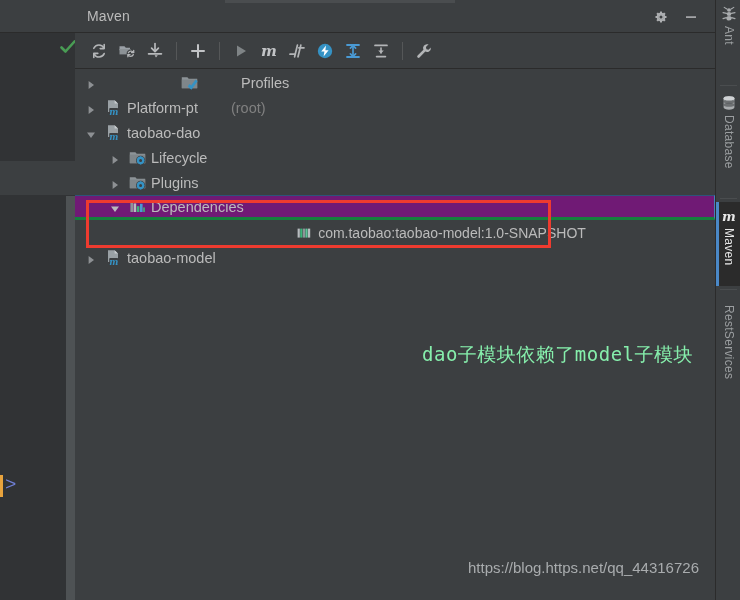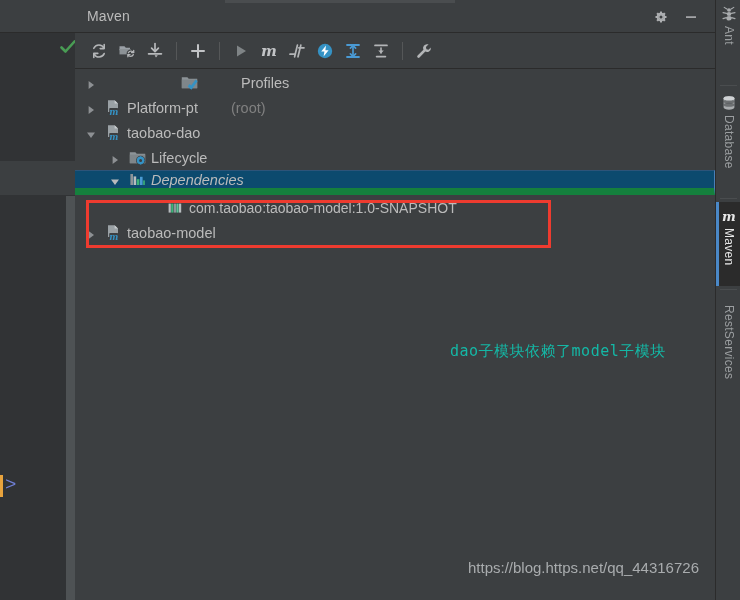--- a/index.html
+++ b/index.html
@@ -33,34 +33,34 @@
 
   
   .mw-toolbar { position: absolute; left: 0; top: 33px; width: 640px; height: 36px; background: #3c3f41; border-bottom: 1px solid #2b2b2b; display: flex; align-items: center; padding-left: 10px; }
   .tb-btn { width: 28px; height: 28px; display: flex; align-items: center; justify-content: center; cursor: pointer; }
   .tb-btn svg { display: block; }
   .tb-sep { width: 1px; height: 18px; background: #555758; margin: 0 7px; }
 
   
   .tree { position: absolute; left: 0; top: 70px; width: 640px; bottom: 0; }
   .row { position: relative; height: 25px; display: flex; align-items: center; width: 100%; }
-  .row.selected { background: #0c4a6e; border-top: 1px solid #2d5479; border-bottom: 7px solid #15803d; border-right: 1px solid #4a80b8; font-style: italic; }
+  .row.selected { background: #701a75; border-top: 1px solid #2d5479; border-bottom: 3px solid #15803d; border-right: 1px solid #4a80b8; }
   .arrow { width: 12px; height: 12px; flex: 0 0 12px; display: block; }
   .arrow.hidden { visibility: hidden; }
   .ticon { width: 17px; height: 17px; flex: 0 0 17px; display: block; margin-right: 5px; }
   .label { font-size: 14.5px; color: #bbbbbb; white-space: nowrap; }
   .label .muted { color: #808080; margin-left: 29px; }
   .label.dep { font-size: 14px; color: #bbbbbb; }
 
   
   .red-box { position: absolute; left: 11px; top: 130px; width: 465px; height: 48px; border: 3px solid #ee3b2f; pointer-events: none; }
 
   
-  .note { position: absolute; left: 347px; top: 272px; font-size: 15px; color: #14b8a6;
-          font-family: "DejaVu Sans Mono", "Liberation Mono", monospace; white-space: nowrap; letter-spacing: .5px; margin-left: 28px; }
+  .note { position: absolute; left: 347px; top: 272px; font-size: 19px; color: #86efac;
+          font-family: "DejaVu Sans Mono", "Liberation Mono", monospace; white-space: nowrap; letter-spacing: .5px; }
 
   
   .watermark { position: absolute; right: 16px; bottom: 24px; font-size: 15px; color: #a9acae; white-space: nowrap; }
 
   
   .rstrip { position: absolute; left: 715px; top: 0; width: 25px; height: 600px; background: #3c3f41; border-left: 1px solid #2b2b2b; }
   .rtab { position: relative; width: 25px; display: flex; flex-direction: column; align-items: center; cursor: pointer; padding-top: 6px; }
   .rtab .ricon { width: 16px; height: 16px; display: block; margin-bottom: 4px; }
   .rtab .rlabel { writing-mode: vertical-rl; text-orientation: mixed; font-size: 12px; color: #9b9ea0; letter-spacing: .3px; white-space: nowrap; }
   .rtab.active { background: #2b2b2b; }
@@ -267,20 +267,40 @@
             <circle cx="11.6" cy="11.4" r="4.6" fill="#3c3f41"></circle>
             <path d="M11.6 7.6a3.8 3.8 0 110 7.6 3.8 3.8 0 010-7.6zm0 2.3a1.5 1.5 0 100 3 1.5 1.5 0 000-3z" fill="#3592c4"></path>
             <path d="M10.9 7.2h1.4v1.5h-1.4zM10.9 14.1h1.4v1.5h-1.4zM7.9 10.7h1.5v1.4H7.9zM13.8 10.7h1.5v1.4h-1.5z" fill="#3592c4"></path>
           </svg>
         </span>
         <span class="label">
           <span>Lifecycle</span><span class="muted"></span>
         </span>
       </div>
 
+      <div class="row" style="padding-left:34px;">
+        <span class="arrow">
+          <svg viewBox="0 0 12 12">
+              <path d="M3.6 2 L9 6 L3.6 10z" fill="#8d9093"></path>
+            </svg>
+        </span>
+        <span style="width:8px;flex:0 0 8px;"></span>
+        <span class="ticon">
+          <svg viewBox="0 0 17 17">
+            <path d="M0.8 3.2h5.6l1.3 1.6h8.5v9.4H0.8z" fill="#8d9498"></path>
+            <path d="M0.8 5.6h15.4v8.6H0.8z" fill="#7f868a"></path>
+            <circle cx="11.6" cy="11.4" r="4.6" fill="#3c3f41"></circle>
+            <path d="M11.6 7.6a3.8 3.8 0 110 7.6 3.8 3.8 0 010-7.6zm0 2.3a1.5 1.5 0 100 3 1.5 1.5 0 000-3z" fill="#3592c4"></path>
+            <path d="M10.9 7.2h1.4v1.5h-1.4zM10.9 14.1h1.4v1.5h-1.4zM7.9 10.7h1.5v1.4H7.9zM13.8 10.7h1.5v1.4h-1.5z" fill="#3592c4"></path>
+          </svg>
+        </span>
+        <span class="label">
+          <span>Plugins</span><span class="muted"></span>
+        </span>
+      </div>
 
       <div class="row selected" style="padding-left:34px;">
         <span class="arrow">
           <svg viewBox="0 0 12 12">
               <path d="M2 3.6 L10 3.6 L6 9z" fill="#b8babc"></path>
             </svg>
         </span>
         <span style="width:8px;flex:0 0 8px;"></span>
         <span class="ticon">
           <svg viewBox="0 0 17 17">
@@ -289,21 +309,21 @@
             <rect x="7.8" y="8.2" width="2.6" height="5.8" fill="#3cb37a"></rect>
             <rect x="11" y="5.8" width="2.6" height="8.2" fill="#4a9ad4"></rect>
             <rect x="14.2" y="9.4" width="1.6" height="4.6" fill="#3cb37a"></rect>
           </svg>
         </span>
         <span class="label">
           <span>Dependencies</span><span class="muted"></span>
         </span>
       </div>
 
-      <div class="row" style="padding-left:72px;">
+      <div class="row" style="padding-left:72px;justify-content:center;">
         <span class="arrow hidden">
           <svg viewBox="0 0 12 12"></svg>
         </span>
         <span style="width:8px;flex:0 0 8px;"></span>
         <span class="ticon">
           <svg viewBox="0 0 17 17">
             <rect x="1.6" y="4.6" width="2.2" height="9" fill="#b7bcbf"></rect>
             <rect x="4.2" y="4.6" width="2.2" height="9" fill="#3cb37a"></rect>
             <rect x="6.8" y="4.6" width="2.2" height="9" fill="#8d9498"></rect>
             <rect x="9.4" y="4.6" width="2.2" height="9" fill="#5fc39a"></rect>

